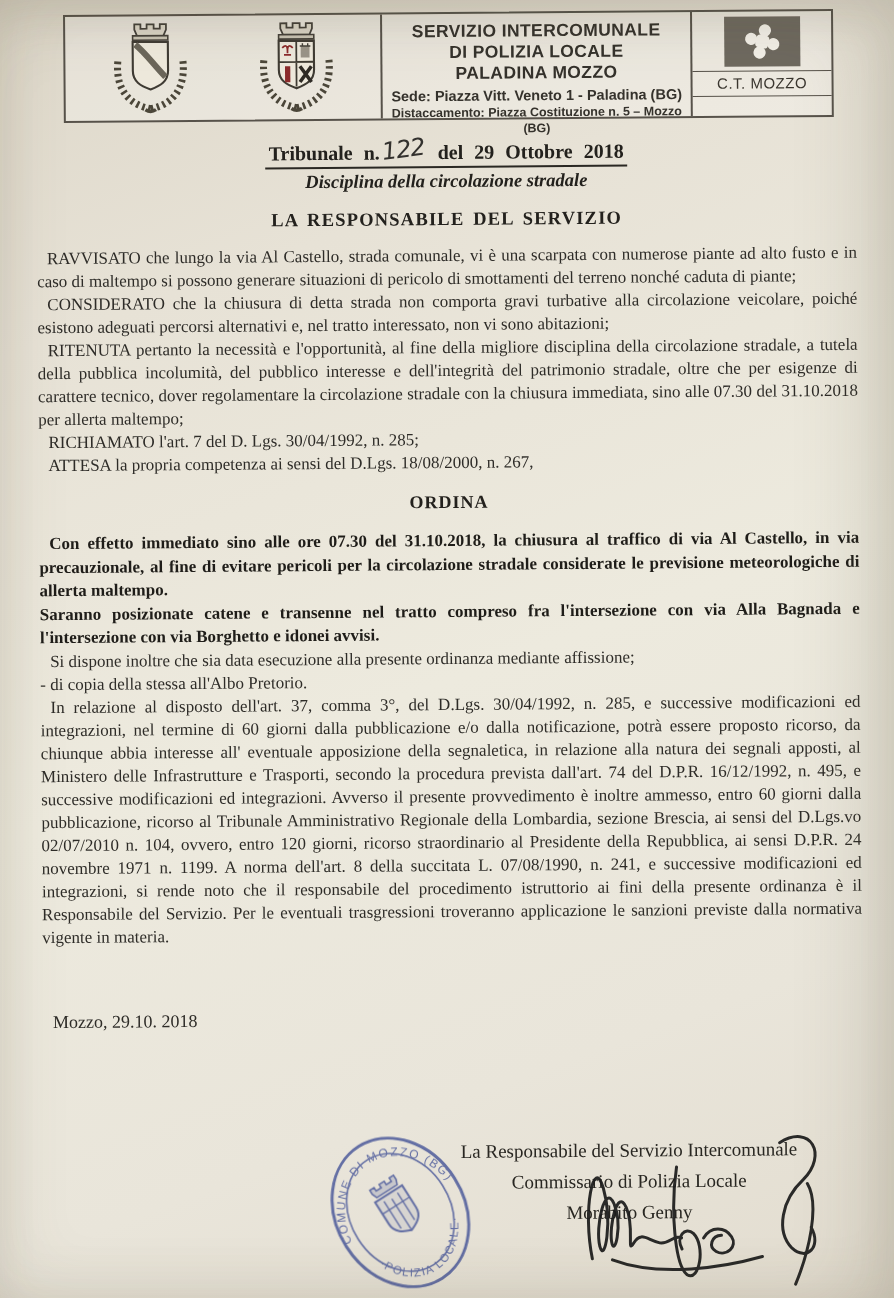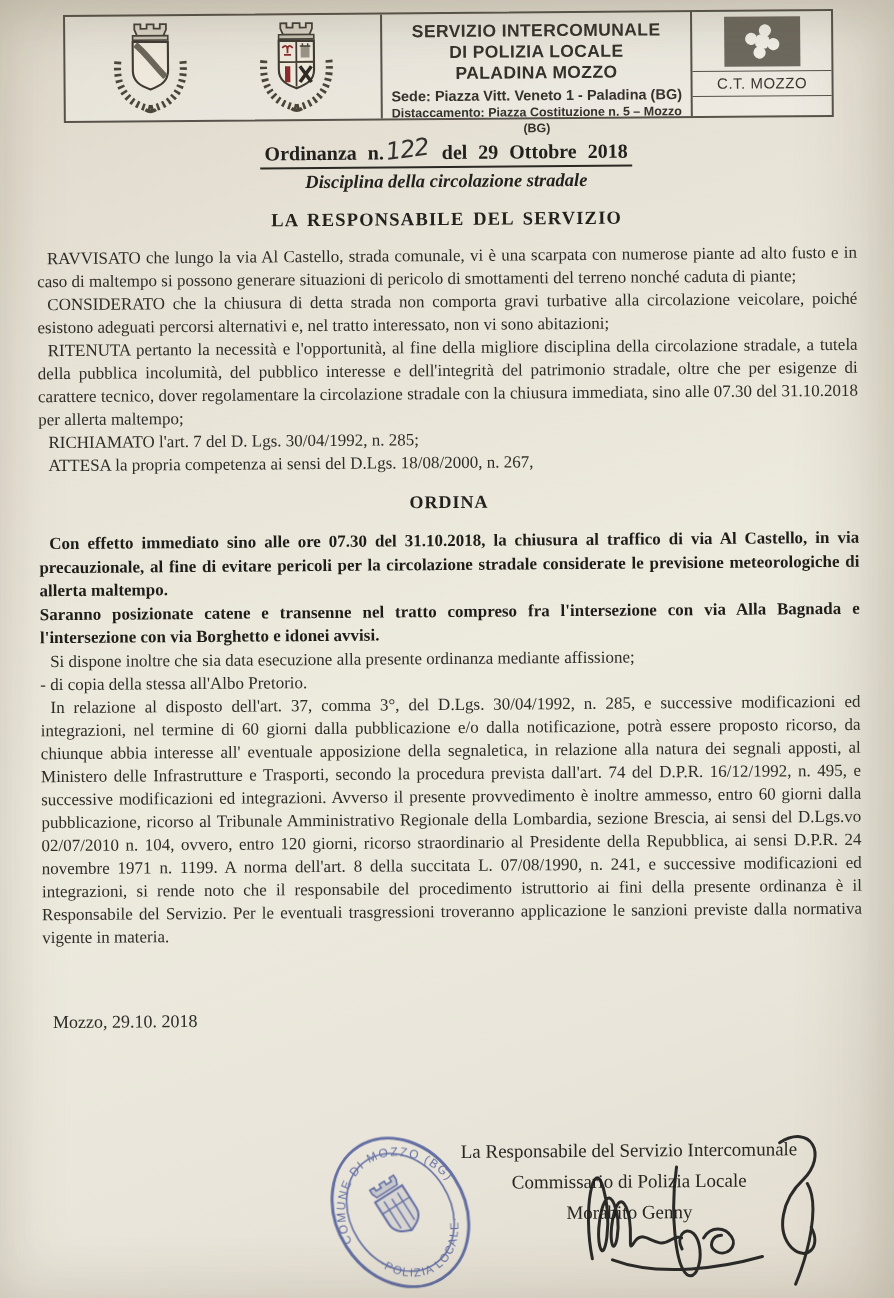--- a/index.html
+++ b/index.html
@@ -168,21 +168,21 @@
               <rect x="24" y="15" width="16" height="16" rx="5"></rect>
             </g>
           </svg>
         </div>
         <div class="ct-cell">C.T. MOZZO</div>
         <div class="empty-cell"></div>
       </div>
     </div>
 
     <div class="title-wrap">
-      <span class="title-line"><span>Ordinanza n.</span><span class="hand-number">122</span> <span>del 29 Ottobre 2018</span></span>
+      <span class="title-line"><span>Tribunale n.</span><span class="hand-number">122</span> <span>del 29 Ottobre 2018</span></span>
     </div>
     <div class="subtitle">Disciplina della circolazione stradale</div>
 
     <div class="heading">LA RESPONSABILE DEL SERVIZIO</div>
 
     <div class="bodytext">
       <p>RAVVISATO che lungo la via Al Castello, strada comunale, vi è una scarpata con numerose piante ad alto fusto e in caso di maltempo si possono generare situazioni di pericolo di smottamenti del terreno nonché caduta di piante;</p>
       <p>CONSIDERATO che la chiusura di detta strada non comporta gravi turbative alla circolazione veicolare, poiché esistono adeguati percorsi alternativi e, nel tratto interessato, non vi sono abitazioni;</p>
       <p>RITENUTA pertanto la necessità e l'opportunità, al fine della migliore disciplina della circolazione stradale, a tutela della pubblica incolumità, del pubblico interesse e dell'integrità del patrimonio stradale, oltre che per esigenze di carattere tecnico, dover regolamentare la circolazione stradale con la chiusura immediata, sino alle 07.30 del 31.10.2018 per allerta maltempo;</p>
       <p>RICHIAMATO l'art. 7 del D. Lgs. 30/04/1992, n. 285;</p>

